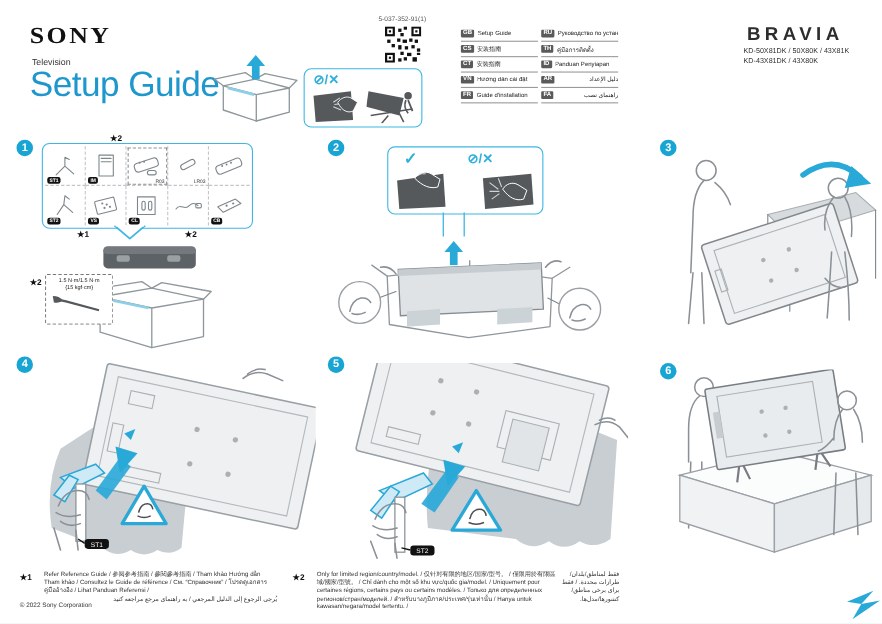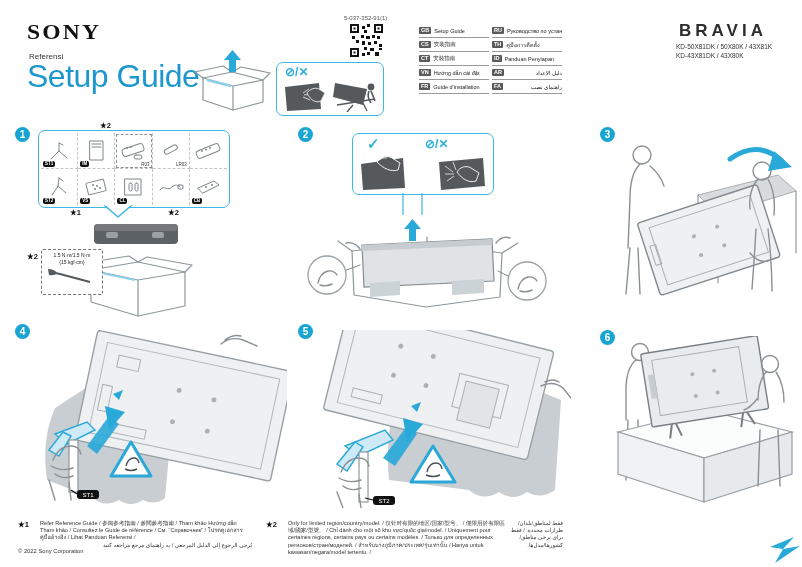--- a/index.html
+++ b/index.html
@@ -60,21 +60,21 @@
   .person{stroke:#8a9096;stroke-width:1.4;fill:none;stroke-linecap:round;stroke-linejoin:round;}
   .cyan{fill:#28a9d8;}
   .cyanln{stroke:#28a9d8;fill:none;stroke-linecap:round;stroke-linejoin:round;}
 </style>
 </head>
 <body>
 
 <div class="page">
 
   <div class="abs sony-logo">SONY</div>
-  <div class="abs product-type">Referensi</div>
+  <div class="abs product-type">Television</div>
   <div class="abs doc-title">Setup Guide</div>
 
   <svg class="abs" style="left:193px;top:50px;" width="78" height="64" viewBox="0 0 78 64">
     <path class="ln" d="M10,28 L39,22 L70,30 L70,52 L40,60 L10,50 Z"></path>
     <path class="ln" d="M10,28 L40,36 L70,30 M40,36 L40,60"></path>
     <path class="ln" d="M10,28 L2,22 L30,16 L39,22"></path>
     <path class="ln" d="M70,30 L77,23 L48,17 L39,22"></path>
     <path d="M14,30 L38,36" stroke="#8ecfe8" stroke-width="2.4" fill="none"></path>
     <g>
       <rect x="36" y="8" width="7" height="14" class="cyan"></rect>

